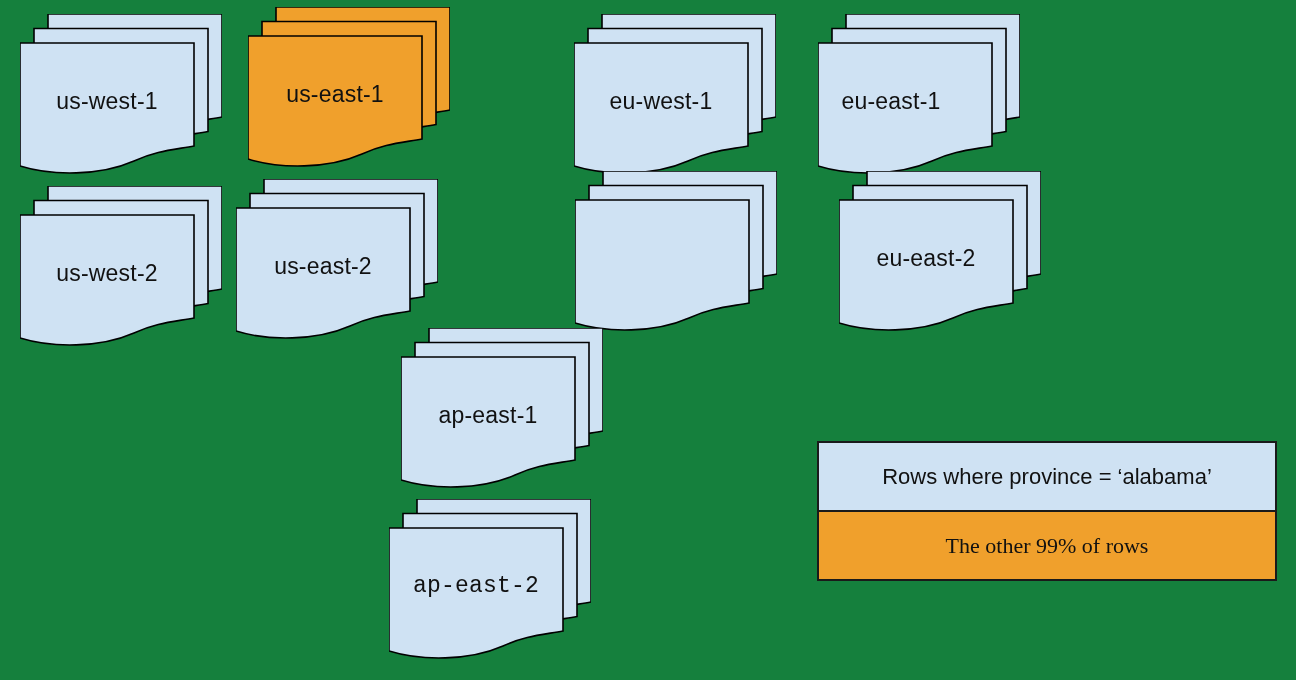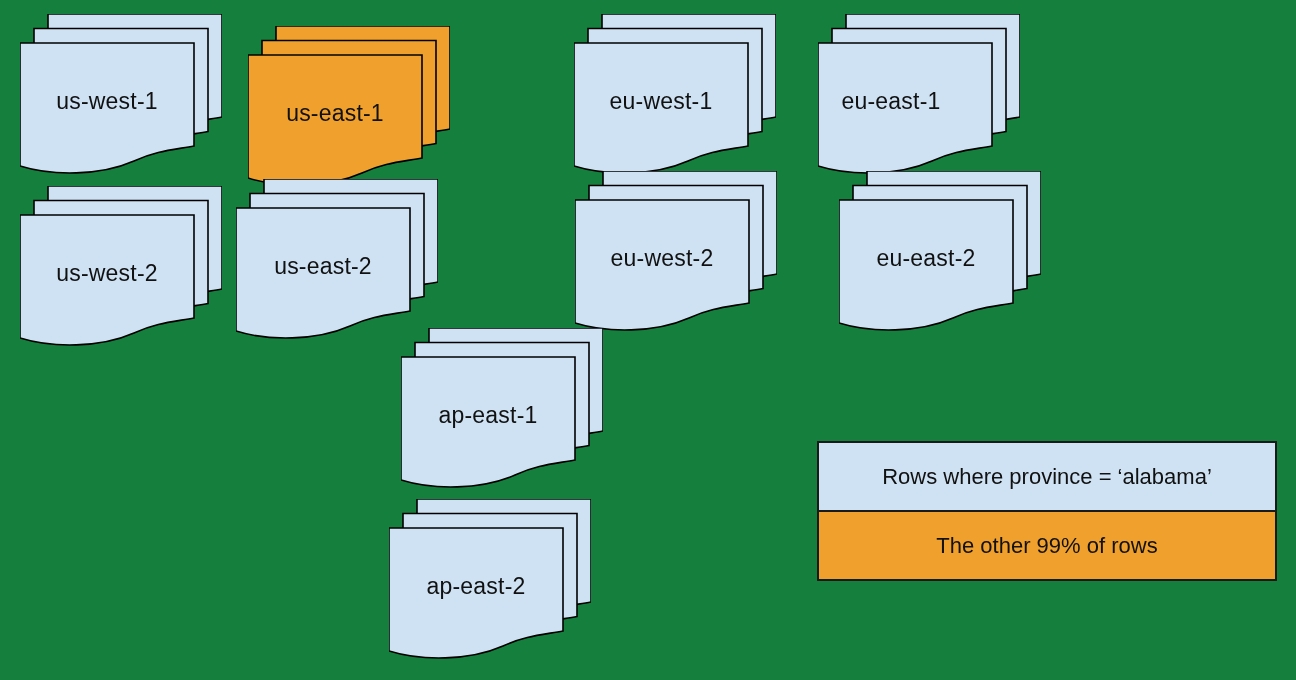--- a/index.html
+++ b/index.html
@@ -38,50 +38,50 @@
     display: flex;
     align-items: center;
     justify-content: center;
     font-size: 23px;
     color: #111111;
     letter-spacing: 0.2px;
     pointer-events: none;
   }
   
   #stack-us-west-1 { left: 20px;  top: 14px; }
-  #stack-us-east-1 { left: 248px; top: 26px; }
+  #stack-us-east-1 { left: 248px; top: 7px; }
   #stack-eu-west-1 { left: 574px; top: 14px; }
   #stack-eu-east-1 { left: 804px; top: 14px; padding-left: 14px; }
   #stack-us-west-2 { left: 20px;  top: 186px; }
   #stack-us-east-2 { left: 236px; top: 179px; }
   #stack-eu-west-2 { left: 575px; top: 171px; }
   #stack-eu-east-2 { left: 839px; top: 171px; }
   #stack-ap-east-1 { left: 401px; top: 328px; }
-  #stack-ap-east-2 { left: 389px; top: 499px; }
+  #stack-ap-east-2 { left: 389px; top: 499px; font-family: Liberation Mono, monospace; }
 
   
   .legend {
     position: absolute;
     left: 805px;
     top: 441px;
     width: 460px;
     padding-left: 12px;
   }
   .legend-row {
     box-sizing: border-box;
     width: 460px;
     height: 71px;
     border: 2px solid #1a1a1a;
     display: flex;
     align-items: center;
     justify-content: center;
     font-size: 22px;
     color: #111111;
   }
-  .legend-row + .legend-row { margin-top: -2px; }
+  .legend-row + .legend-row { margin-top: -2px; font-family: Liberation Serif, serif; }
 </style>
 </head>
 <body>
 
 <div id="canvas">
 
   <div class="stack" id="stack-us-west-1">
     <svg width="202" height="160" viewBox="0 0 202 160">
       <path class="doc-sheet" transform="translate(28,0)" d="M0 0 H174 V103 C152 107 136 108 114 118 C80 133 32 133 0 123 Z"></path>
       <path class="doc-sheet" transform="translate(14,14.5)" d="M0 0 H174 V103 C152 107 136 108 114 118 C80 133 32 133 0 123 Z"></path>
@@ -134,21 +134,20 @@
     </svg>
     <div class="stack-label">us-east-2</div>
   </div>
 
   <div class="stack" id="stack-eu-west-2">
     <svg width="202" height="160" viewBox="0 0 202 160">
       <path class="doc-sheet" transform="translate(28,0)" d="M0 0 H174 V103 C152 107 136 108 114 118 C80 133 32 133 0 123 Z"></path>
       <path class="doc-sheet" transform="translate(14,14.5)" d="M0 0 H174 V103 C152 107 136 108 114 118 C80 133 32 133 0 123 Z"></path>
       <path class="doc-sheet" transform="translate(0,29)" d="M0 0 H174 V103 C152 107 136 108 114 118 C80 133 32 133 0 123 Z"></path>
     </svg>
-    <div class="stack-label">eu-west-2</div>
   </div>
 
   <div class="stack" id="stack-eu-east-2">
     <svg width="202" height="160" viewBox="0 0 202 160">
       <path class="doc-sheet" transform="translate(28,0)" d="M0 0 H174 V103 C152 107 136 108 114 118 C80 133 32 133 0 123 Z"></path>
       <path class="doc-sheet" transform="translate(14,14.5)" d="M0 0 H174 V103 C152 107 136 108 114 118 C80 133 32 133 0 123 Z"></path>
       <path class="doc-sheet" transform="translate(0,29)" d="M0 0 H174 V103 C152 107 136 108 114 118 C80 133 32 133 0 123 Z"></path>
     </svg>
     <div class="stack-label">eu-east-2</div>
   </div>

